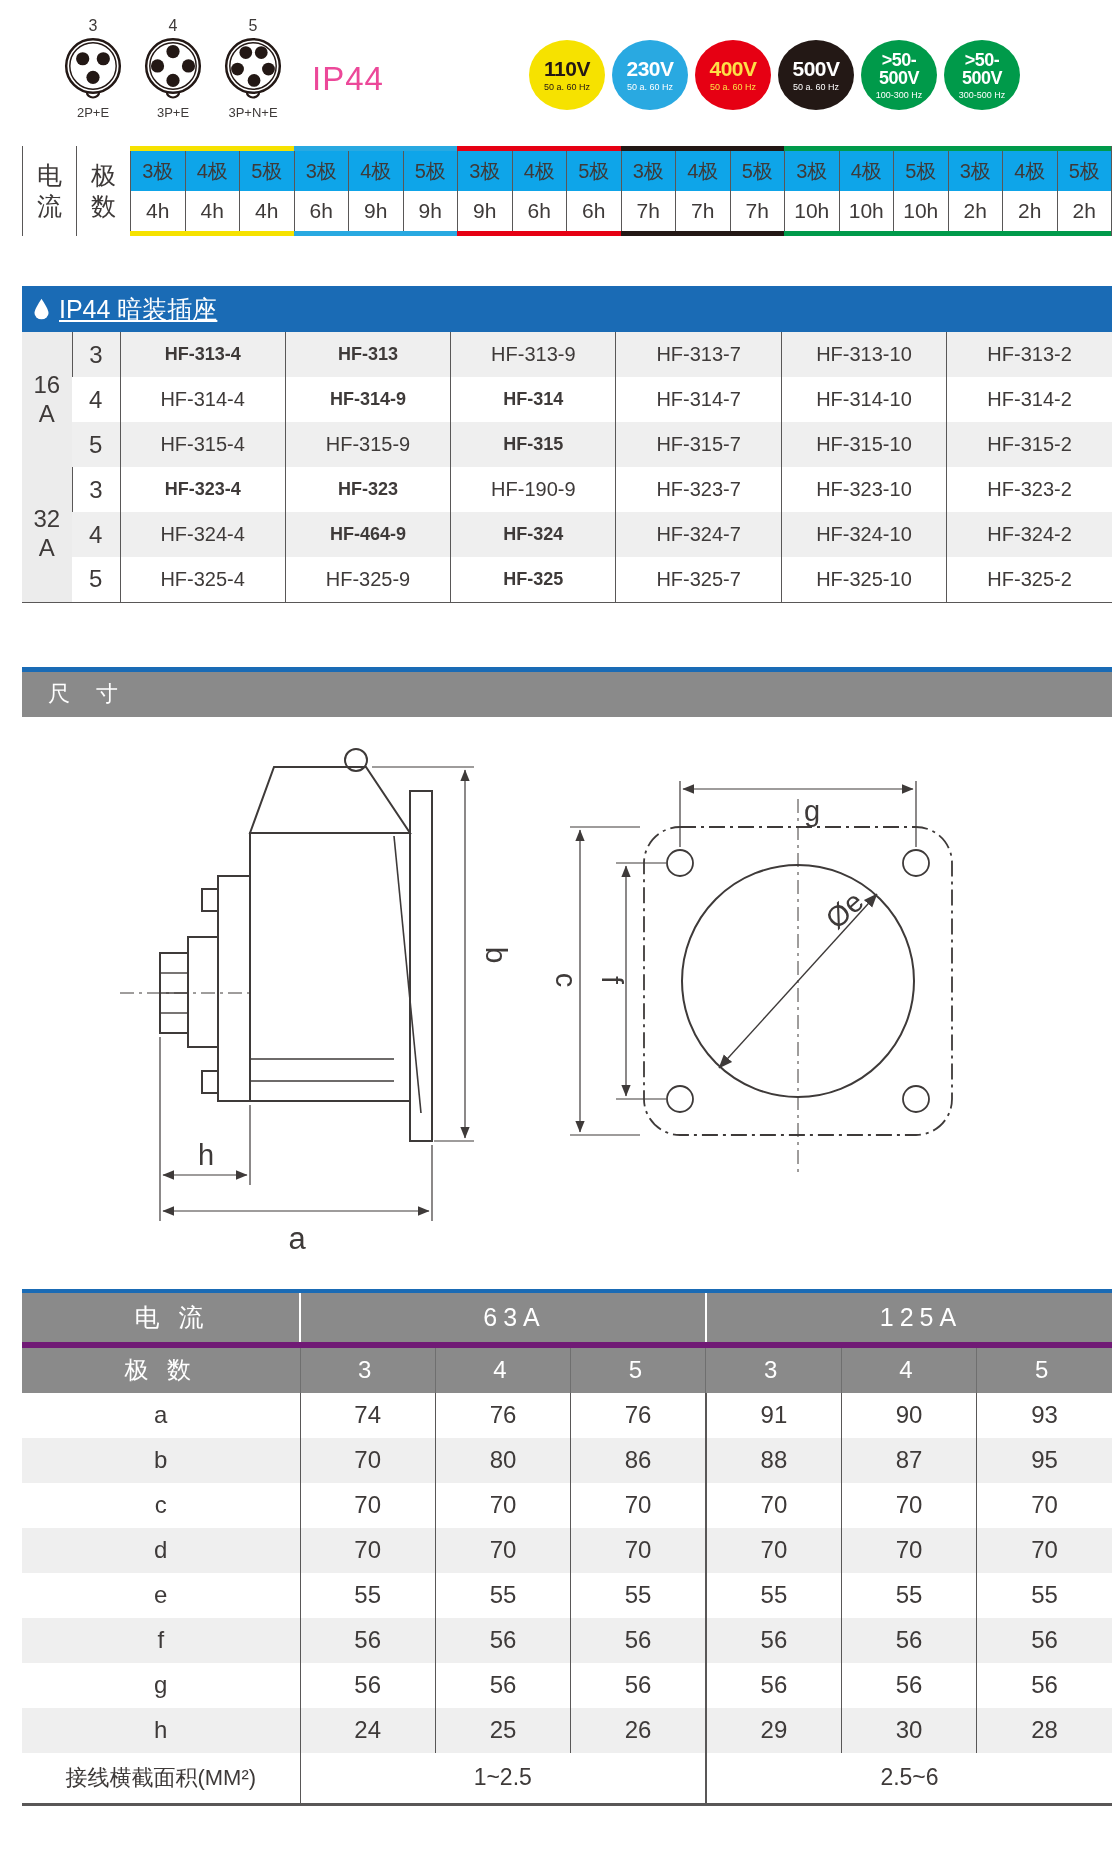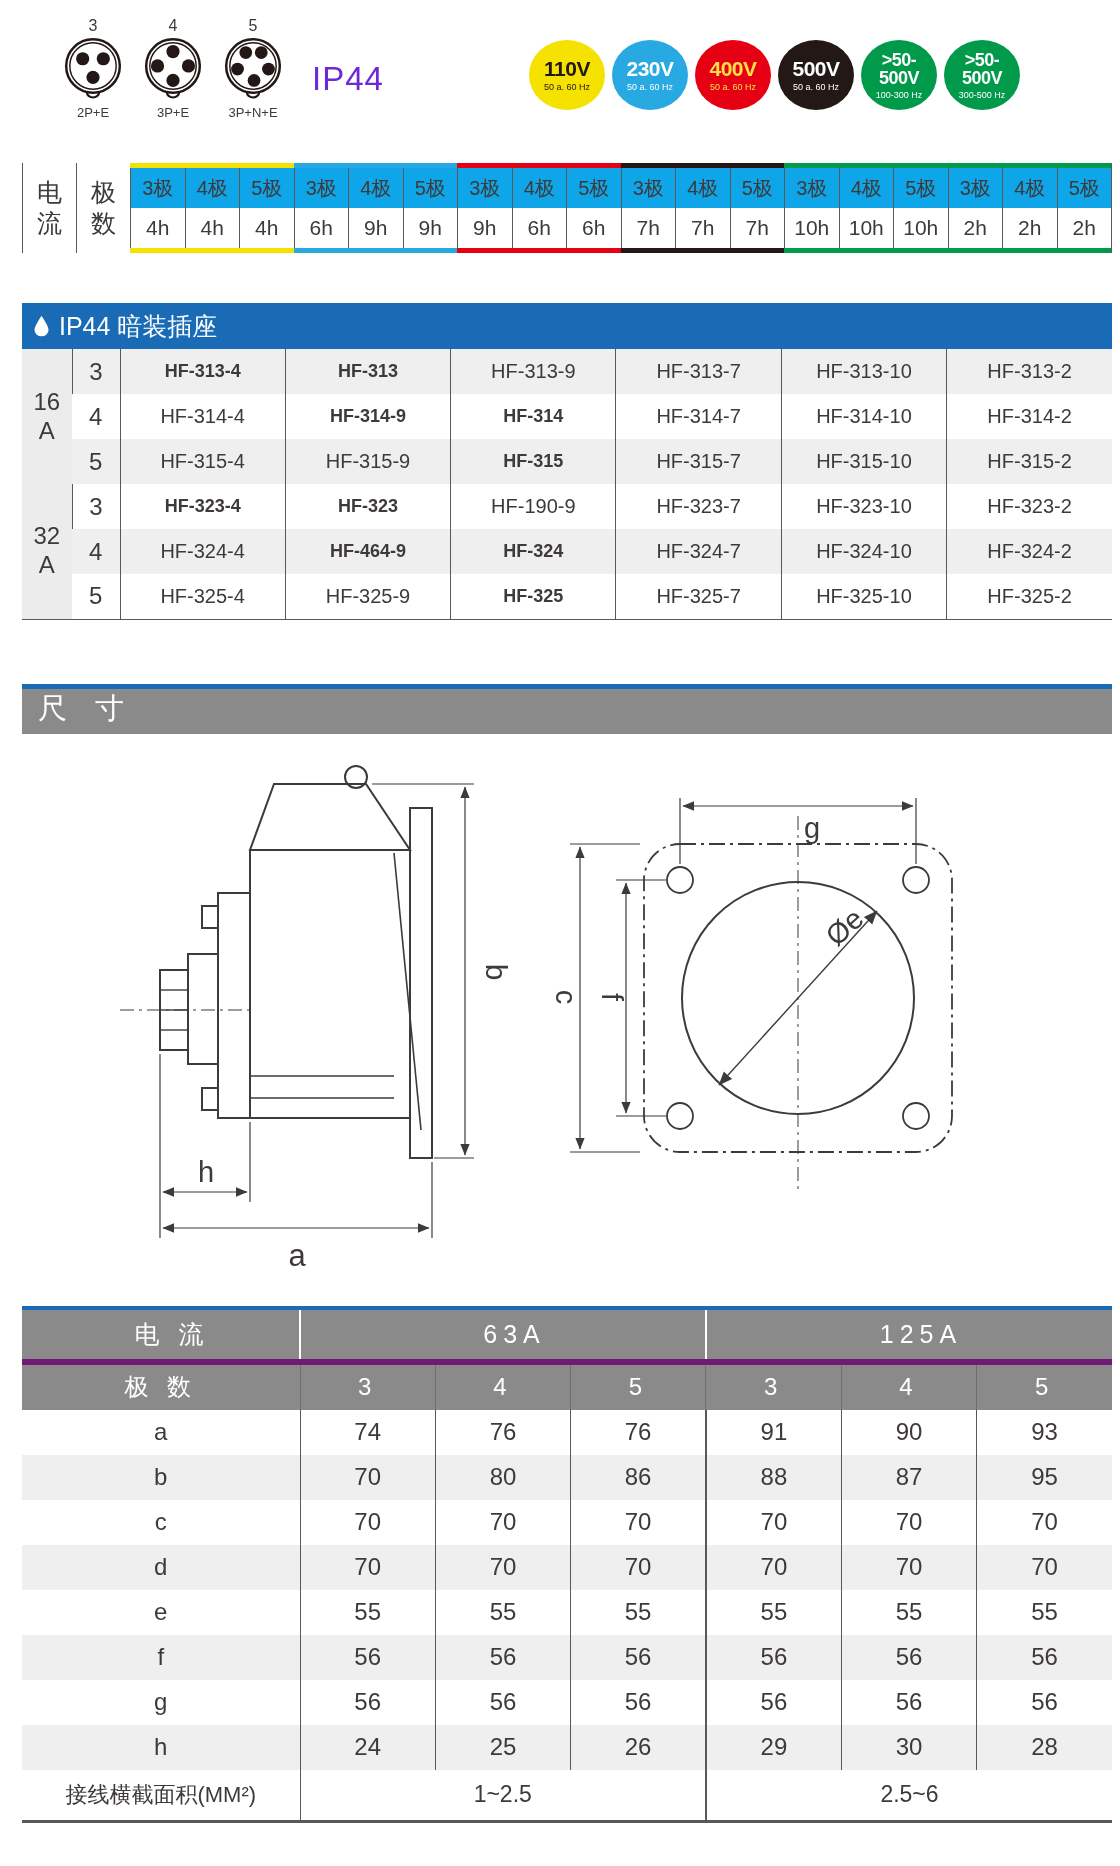--- a/index.html
+++ b/index.html
@@ -5,39 +5,39 @@
   * { margin:0; padding:0; box-sizing:border-box; }
   body { background:#ffffff; font-family:"Liberation Sans", sans-serif; color:#3e3a39; }
   .page { width:1120px; height:1866px; margin:0 auto; background:#fff; padding:18px 10px 0 22px; overflow:hidden; }
 
   
   .top-row { display:flex; align-items:flex-start; height:120px; }
   .connectors { display:flex; gap:10px; margin-left:36px; }
   .connector { width:70px; text-align:center; }
   .connector .num { font-size:16px; line-height:16px; }
   .connector .lbl { font-size:13px; margin-top:1px; }
-  .ip-text { font-size:33px; letter-spacing:1px; margin:42px 0 0 24px; color:#6d28d9; }
+  .ip-text { font-size:33px; letter-spacing:1px; margin:42px 0 0 24px; color:#ec4899; }
   .badges { display:flex; gap:7px; margin-left:auto; margin-right:90px; padding-top:22px; }
   .badge { width:76px; height:70px; border-radius:50%; display:flex; flex-direction:column; align-items:center; justify-content:center; line-height:1; }
   .badge .v1 { font-size:21px; font-weight:800; letter-spacing:-0.5px; }
   .badge .v2 { font-size:18px; font-weight:800; letter-spacing:-0.5px; }
   .badge .fq { font-size:9px; margin-top:4px; }
 
   
-  .rt { display:flex; margin-top:25px; width:1090px; border-right:1px solid #595757; align-items:stretch; }
+  .rt { display:flex; margin-top:8px; width:1090px; border-right:1px solid #595757; align-items:stretch; }
   .rt-side { width:54px; border-left:1px solid #595757; display:flex; align-items:center; justify-content:center; }
   .rt-side span { width:30px; word-break:break-all; text-align:center; font-size:25px; line-height:1.25; }
   .rt-group { flex:1; display:flex; border-top:5px solid; border-bottom:5px solid; }
   .rt-cell { flex:1; display:flex; flex-direction:column; border-left:1px solid #595757; }
   .rt-pole { height:40px; background:#0ea5e9; display:flex; align-items:center; justify-content:center; font-size:20px; }
   .rt-hour { height:40px; background:#fff; display:flex; align-items:center; justify-content:center; font-size:21px; }
 
   
-  .blue-bar { margin-top:50px; width:1090px; height:46px; background:#1a6bb5; color:#fff; display:flex; align-items:center; gap:10px; padding-left:12px; font-size:25px; }
-  .dims-bar { margin-top:64px; width:1090px; height:50px; background:#8a8a8a; border-top:5px solid #1a6bb5; color:#fff; display:flex; align-items:flex-start; padding-left:16px; font-size:29px; letter-spacing:10px; }
+  .blue-bar { margin-top:50px; width:1090px; height:46px; background:#1a6bb5; color:#fff; display:flex; align-items:center; gap:10px; padding-left:12px; font-size:25px;text-decoration:underline; }
+  .dims-bar { margin-top:64px; width:1090px; height:50px; background:#8a8a8a; border-top:5px solid #1a6bb5; color:#fff; display:flex; align-items:center; padding-left:26px; font-size:22px; letter-spacing:10px; }
 
   
   .socket-table { width:1090px; border-collapse:collapse; table-layout:fixed; border-bottom:1px solid #595757; }
   .socket-table td { border-left:1px solid #595757; height:45px; text-align:center; font-size:20px; color:#3e3a39; }
   .socket-table td:first-child { border-left:none; }
   .socket-table tr.odd td { background:#efefef; }
   .socket-table tr td.amp { background:#ececec; font-size:24px; }
   .socket-table td.amp span { display:inline-block; width:30px; word-break:break-all; line-height:1.2; }
   .socket-table td.pole { font-size:24px; }
   .socket-table td.bold { font-weight:bold; font-size:18px; }

